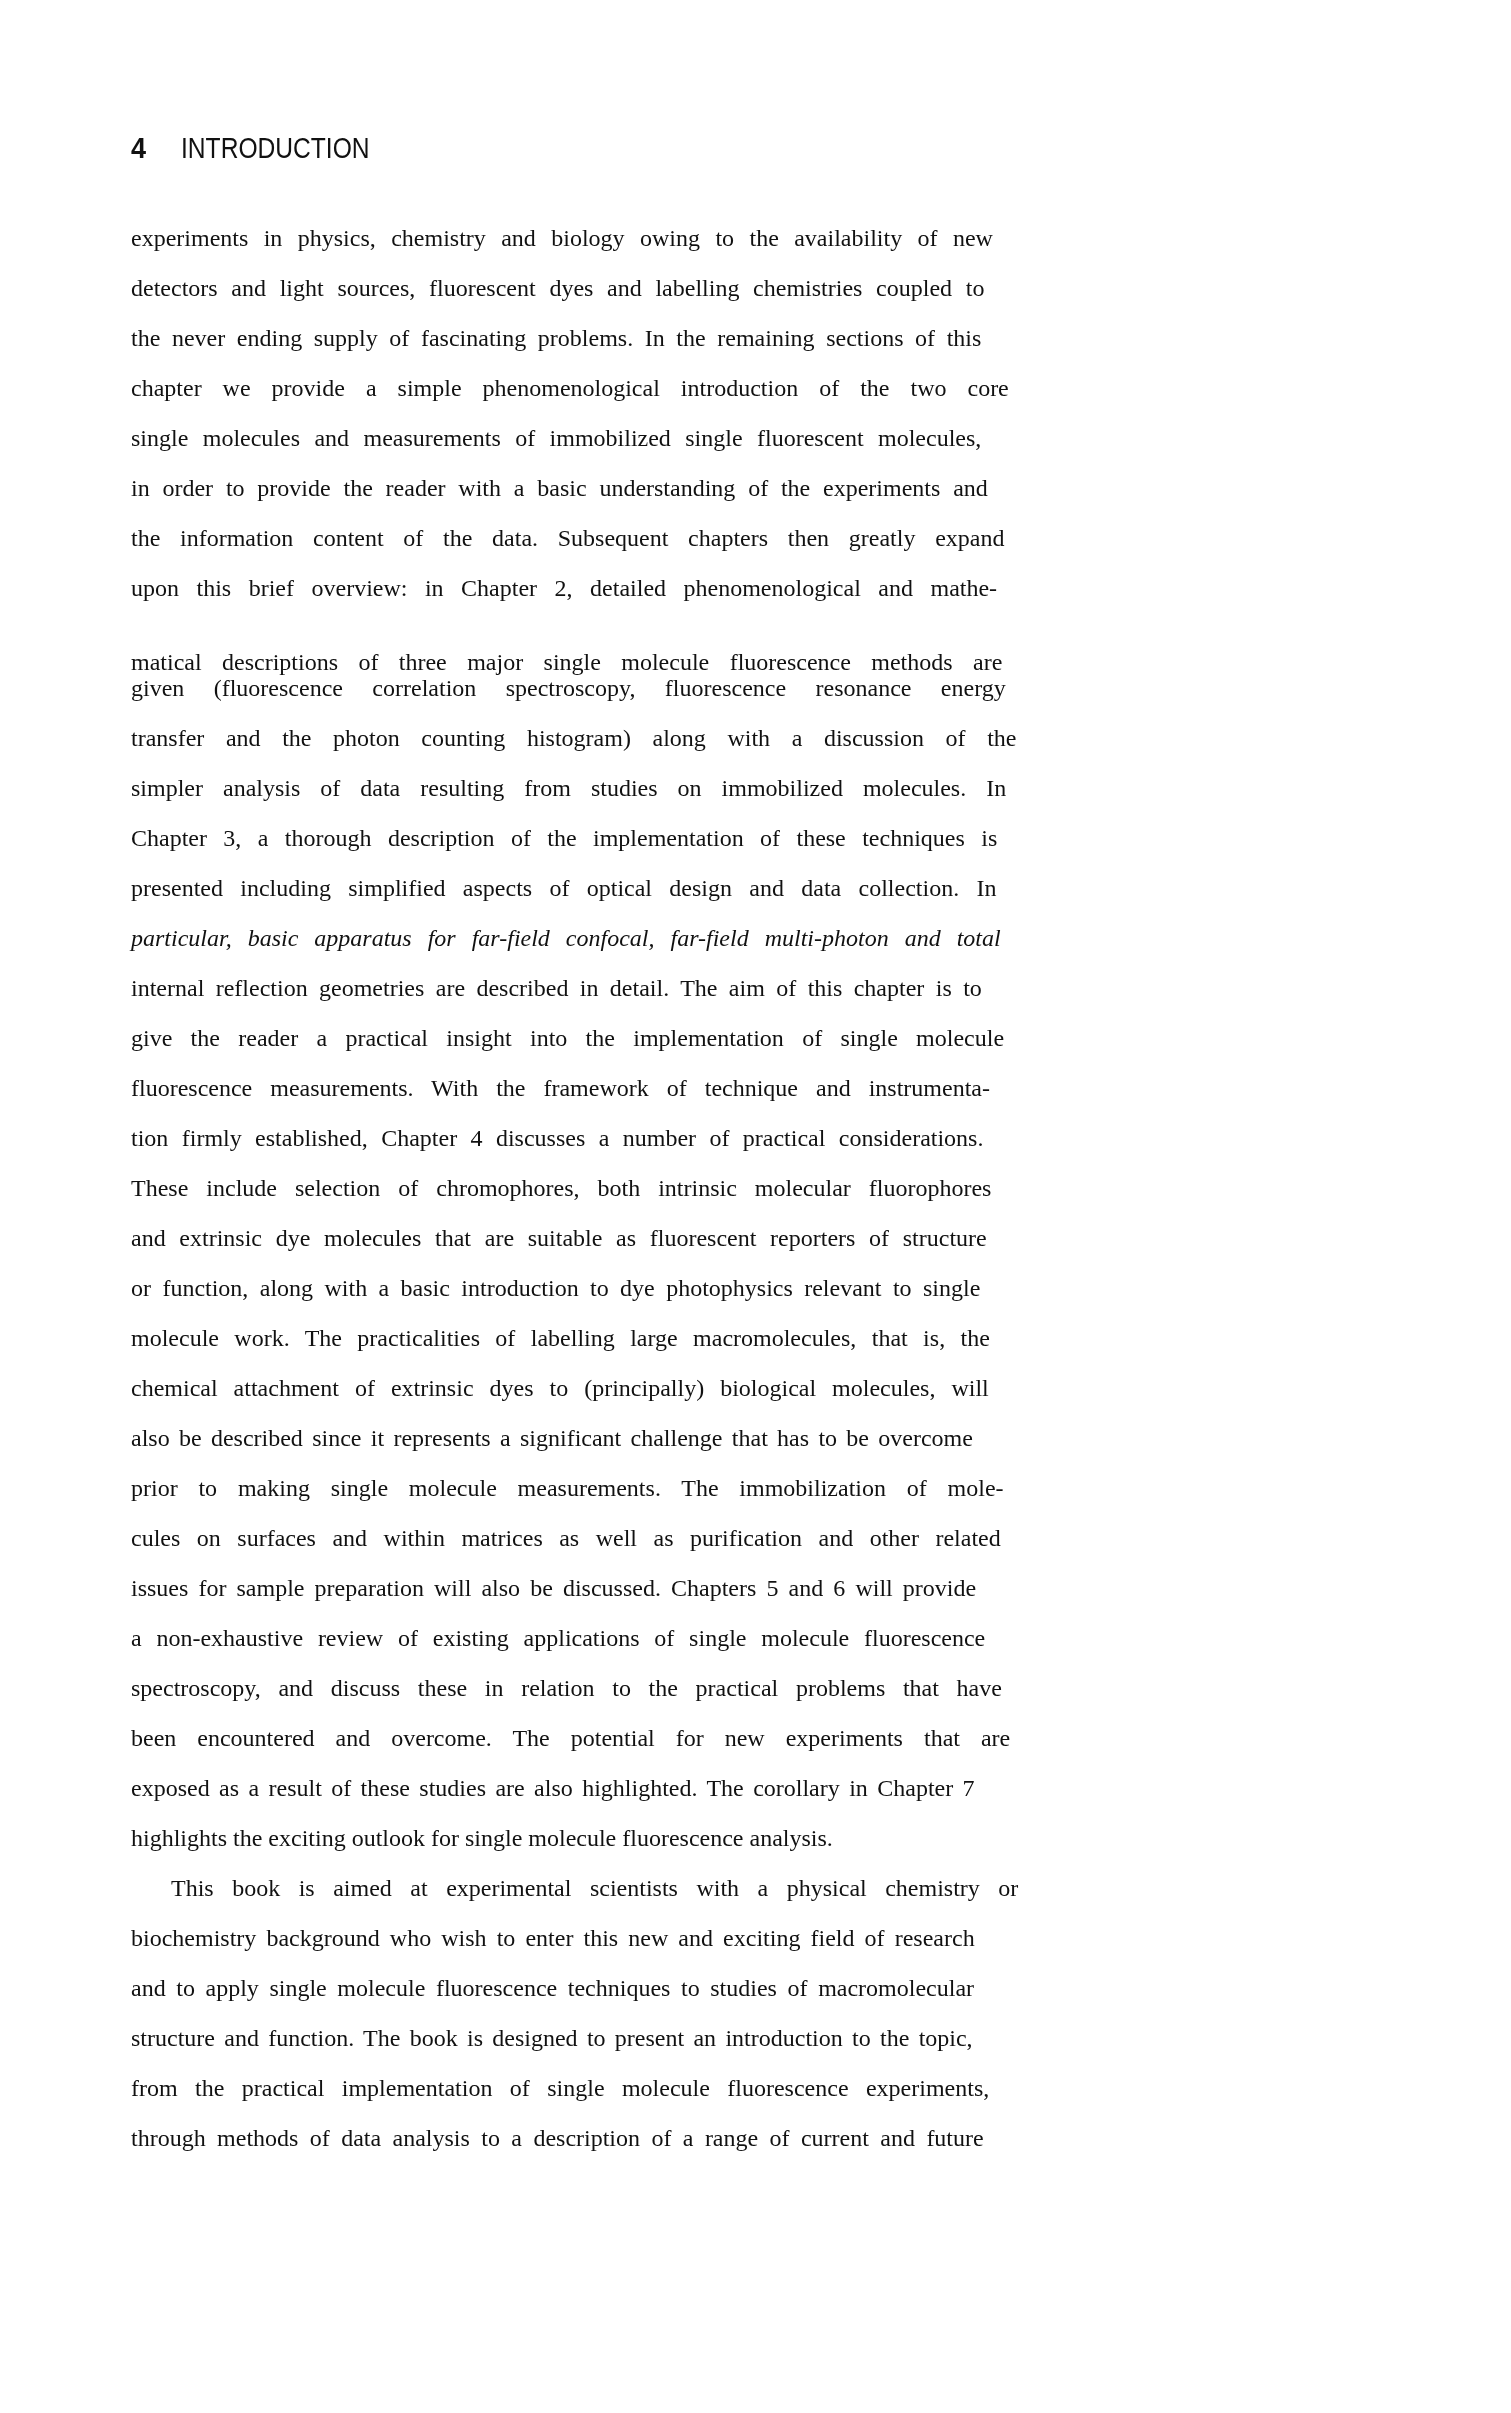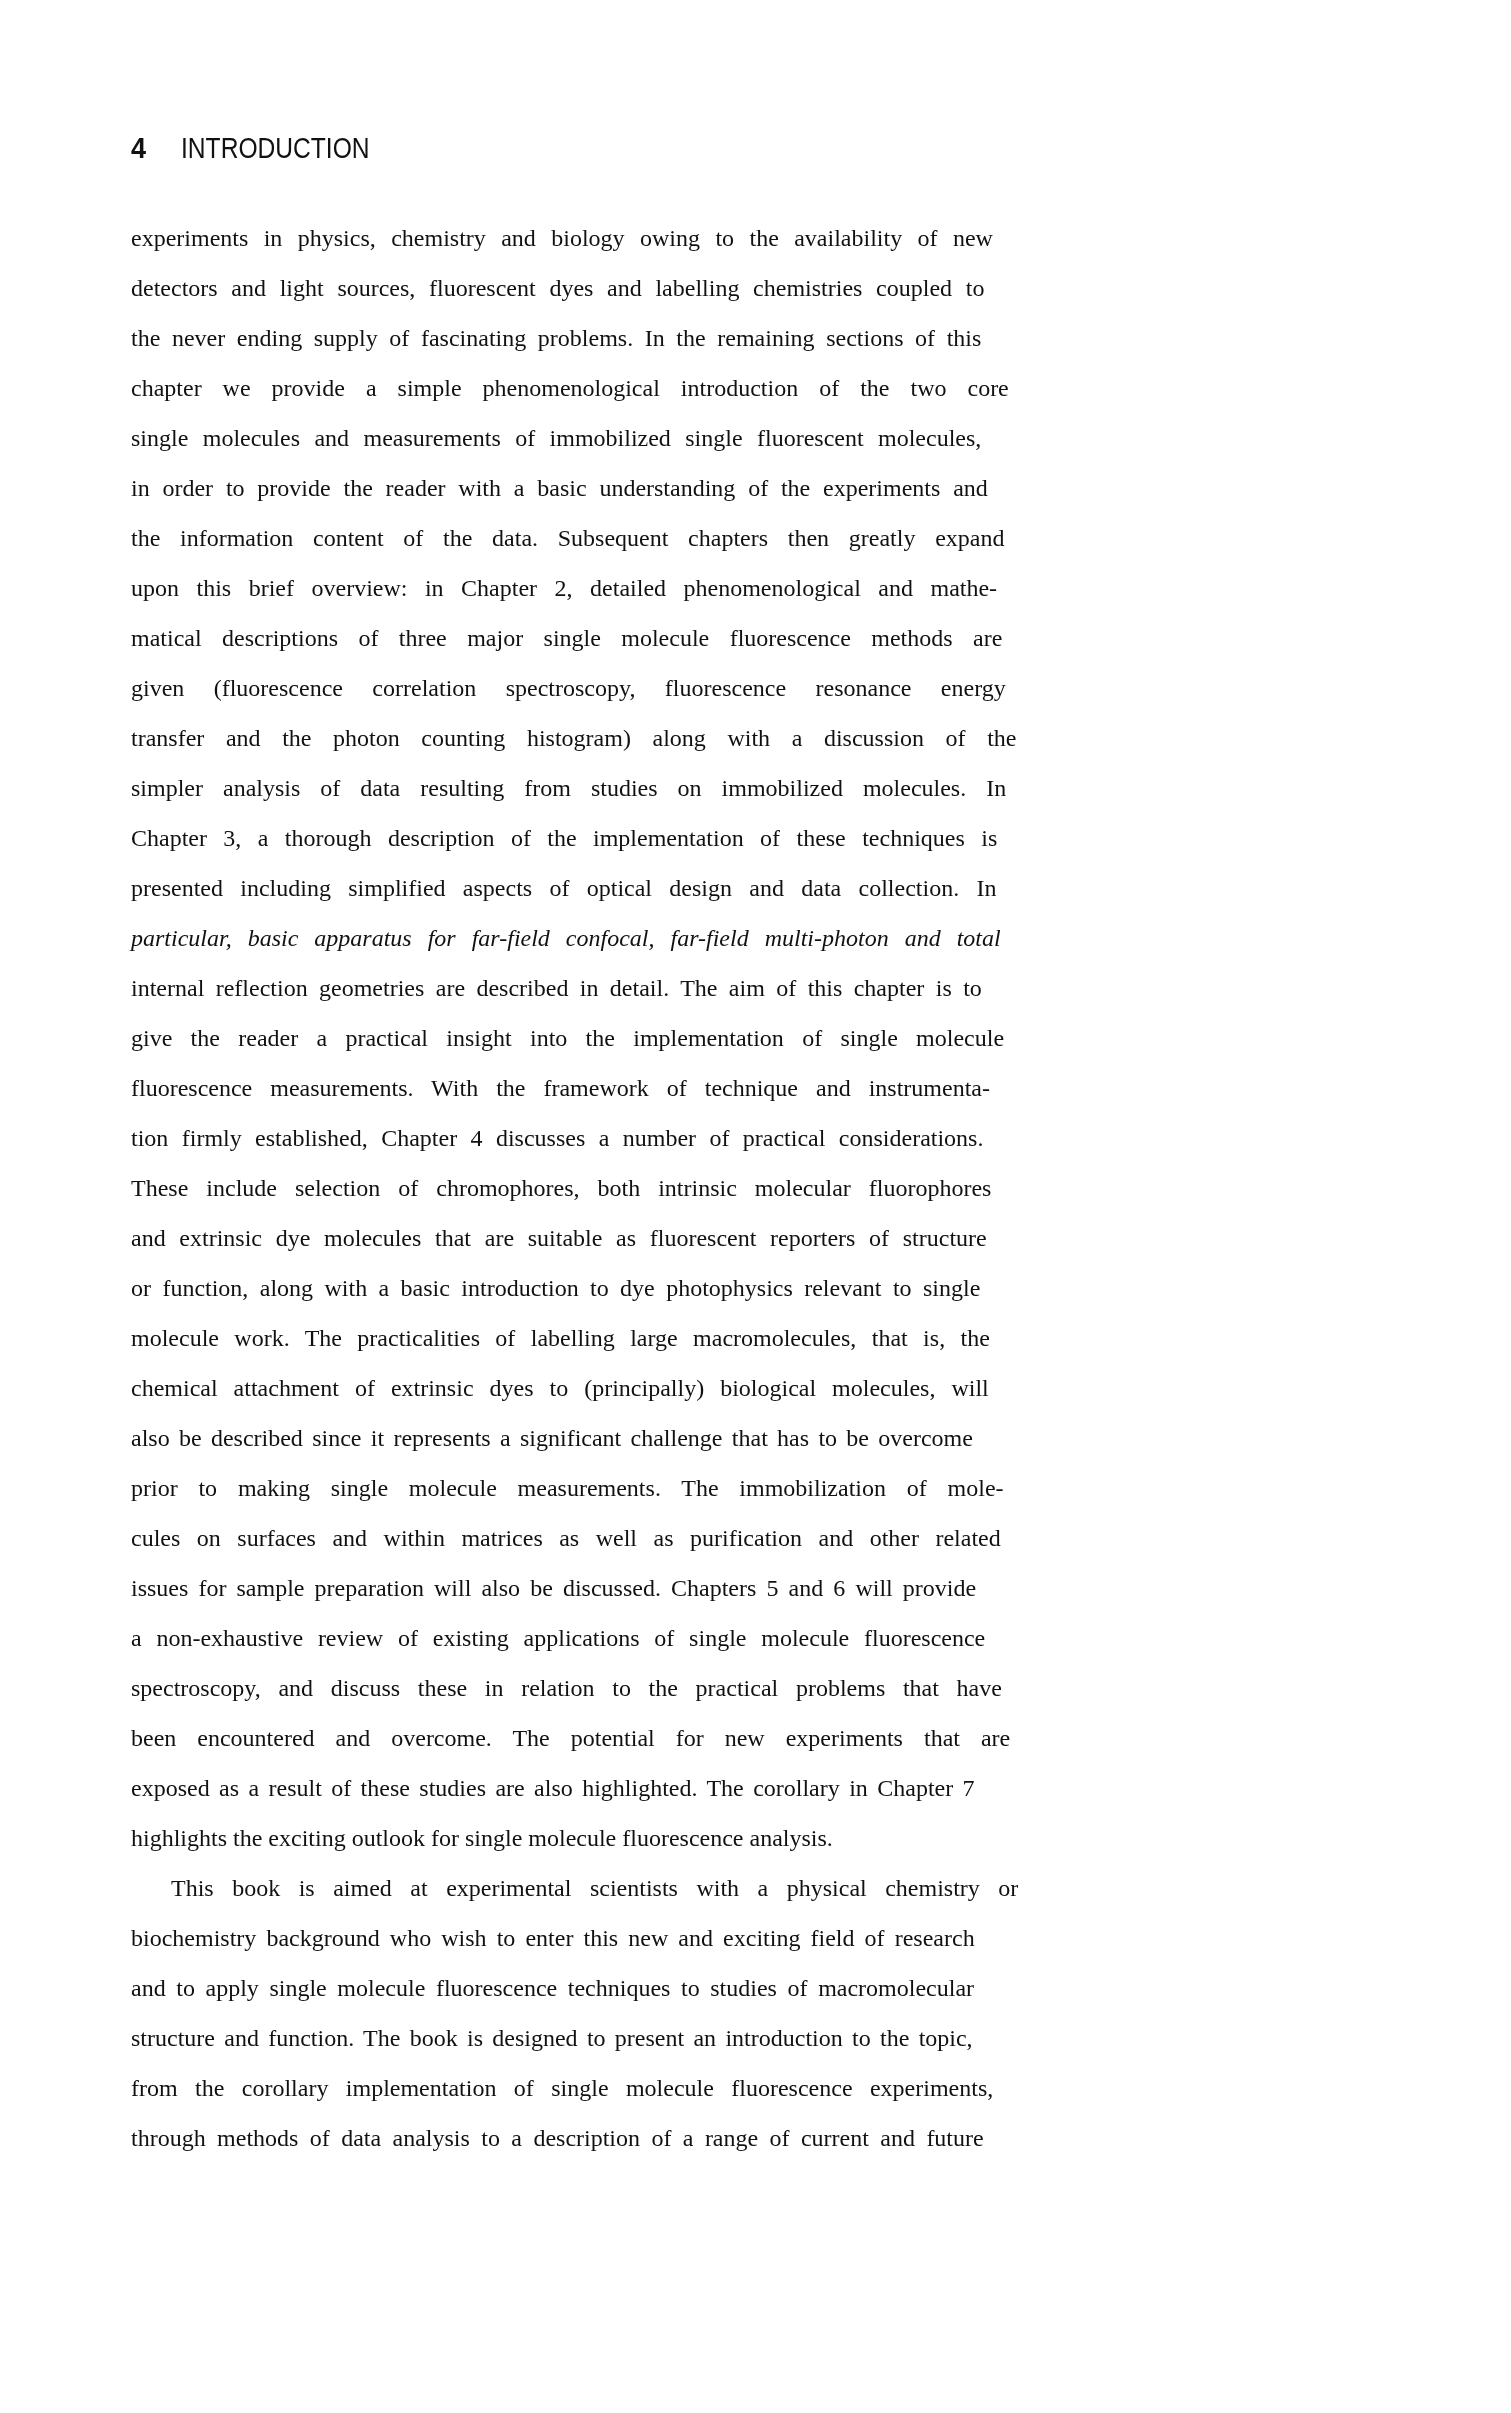--- a/index.html
+++ b/index.html
@@ -75,21 +75,21 @@
 
 <div class="text-block" id="text-block">
     <div class="line"><span class="line-inner" style="word-spacing: 9.4px;">experiments in physics, chemistry and biology owing to the availability of new</span></div>
     <div class="line"><span class="line-inner" style="word-spacing: 7.7px;">detectors and light sources, fluorescent dyes and labelling chemistries coupled to</span></div>
     <div class="line"><span class="line-inner" style="word-spacing: 5.6px;">the never ending supply of fascinating problems. In the remaining sections of this</span></div>
     <div class="line"><span class="line-inner" style="word-spacing: 15px;">chapter we provide a simple phenomenological introduction of the two core</span></div>
     <div class="line"><span class="line-inner" style="word-spacing: 8.4px;">single molecules and measurements of immobilized single fluorescent molecules,</span></div>
     <div class="line"><span class="line-inner" style="word-spacing: 6.8px;">in order to provide the reader with a basic understanding of the experiments and</span></div>
     <div class="line"><span class="line-inner" style="word-spacing: 13.7px;">the information content of the data. Subsequent chapters then greatly expand</span></div>
     <div class="line"><span class="line-inner" style="word-spacing: 11.5px;">upon this brief overview: in Chapter 2, detailed phenomenological and mathe-</span></div>
-    <div class="line"><span class="line-inner" style="word-spacing: 14.4px;">matical descriptions of three major single molecule fluorescence methods are</span></div>
+    <div class="line"><span class="line-inner" style="word-spacing: 14.4px; margin-top: 24px;">matical descriptions of three major single molecule fluorescence methods are</span></div>
     <div class="line"><span class="line-inner" style="word-spacing: 23.4px;">given (fluorescence correlation spectroscopy, fluorescence resonance energy</span></div>
     <div class="line"><span class="line-inner" style="word-spacing: 15.6px;">transfer and the photon counting histogram) along with a discussion of the</span></div>
     <div class="line"><span class="line-inner" style="word-spacing: 14px; text-align: right;">simpler analysis of data resulting from studies on immobilized molecules. In</span></div>
     <div class="line"><span class="line-inner" style="word-spacing: 10.4px;">Chapter 3, a thorough description of the implementation of these techniques is</span></div>
     <div class="line"><span class="line-inner" style="word-spacing: 11.3px;">presented including simplified aspects of optical design and data collection. In</span></div>
     <div class="line"><span class="line-inner" style="word-spacing: 10px; font-style: italic;">particular, basic apparatus for far-field confocal, far-field multi-photon and total</span></div>
     <div class="line"><span class="line-inner" style="word-spacing: 5.4px;">internal reflection geometries are described in detail. The aim of this chapter is to</span></div>
     <div class="line"><span class="line-inner" style="word-spacing: 12.3px;">give the reader a practical insight into the implementation of single molecule</span></div>
     <div class="line"><span class="line-inner" style="word-spacing: 12px;">fluorescence measurements. With the framework of technique and instrumenta-</span></div>
     <div class="line"><span class="line-inner" style="word-spacing: 7.4px;">tion firmly established, Chapter 4 discusses a number of practical considerations.</span></div>
@@ -104,16 +104,16 @@
     <div class="line"><span class="line-inner" style="word-spacing: 4.1px;">issues for sample preparation will also be discussed. Chapters 5 and 6 will provide</span></div>
     <div class="line"><span class="line-inner" style="word-spacing: 8.8px;">a non-exhaustive review of existing applications of single molecule fluorescence</span></div>
     <div class="line"><span class="line-inner" style="word-spacing: 11.7px;">spectroscopy, and discuss these in relation to the practical problems that have</span></div>
     <div class="line"><span class="line-inner" style="word-spacing: 15px;">been encountered and overcome. The potential for new experiments that are</span></div>
     <div class="line"><span class="line-inner" style="word-spacing: 3.4px;">exposed as a result of these studies are also highlighted. The corollary in Chapter 7</span></div>
     <div class="line last"><span class="line-inner">highlights the exciting outlook for single molecule fluorescence analysis.</span></div>
     <div class="line indent"><span class="line-inner" style="word-spacing: 12.5px;">This book is aimed at experimental scientists with a physical chemistry or</span></div>
     <div class="line"><span class="line-inner" style="word-spacing: 4.1px;">biochemistry background who wish to enter this new and exciting field of research</span></div>
     <div class="line"><span class="line-inner" style="word-spacing: 4.6px;">and to apply single molecule fluorescence techniques to studies of macromolecular</span></div>
     <div class="line"><span class="line-inner" style="word-spacing: 3.3px;">structure and function. The book is designed to present an introduction to the topic,</span></div>
-    <div class="line"><span class="line-inner" style="word-spacing: 11.4px;">from the corollary implementation of single molecule fluorescence experiments,</span></div>
+    <div class="line"><span class="line-inner" style="word-spacing: 11.4px;">from the practical implementation of single molecule fluorescence experiments,</span></div>
     <div class="line"><span class="line-inner" style="word-spacing: 5.4px;">through methods of data analysis to a description of a range of current and future</span></div>
   </div>
 
 
 </body></html>

